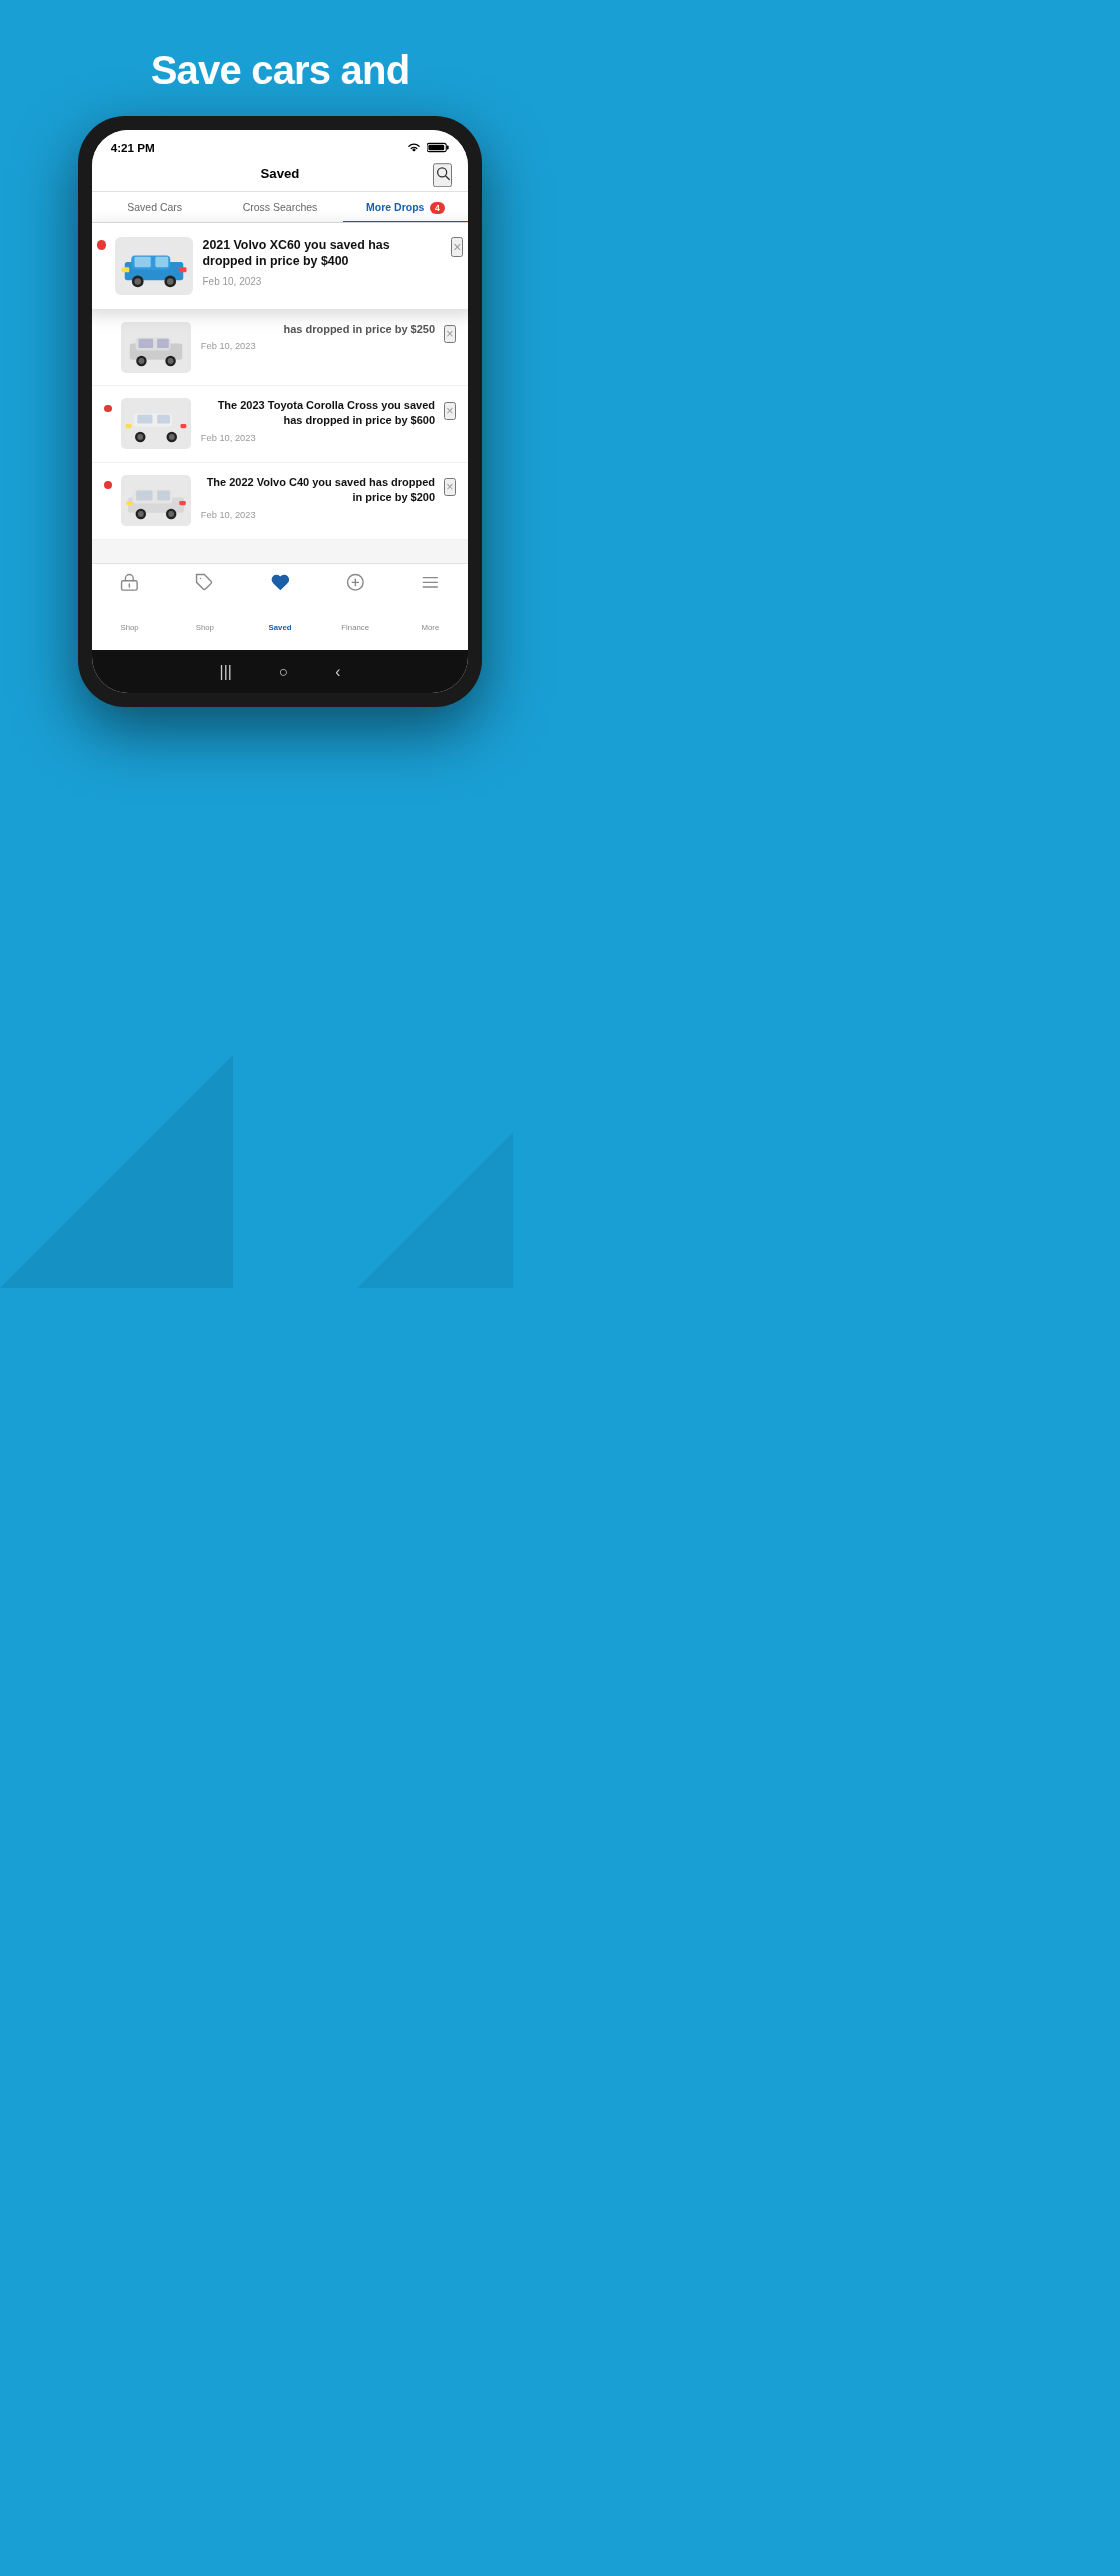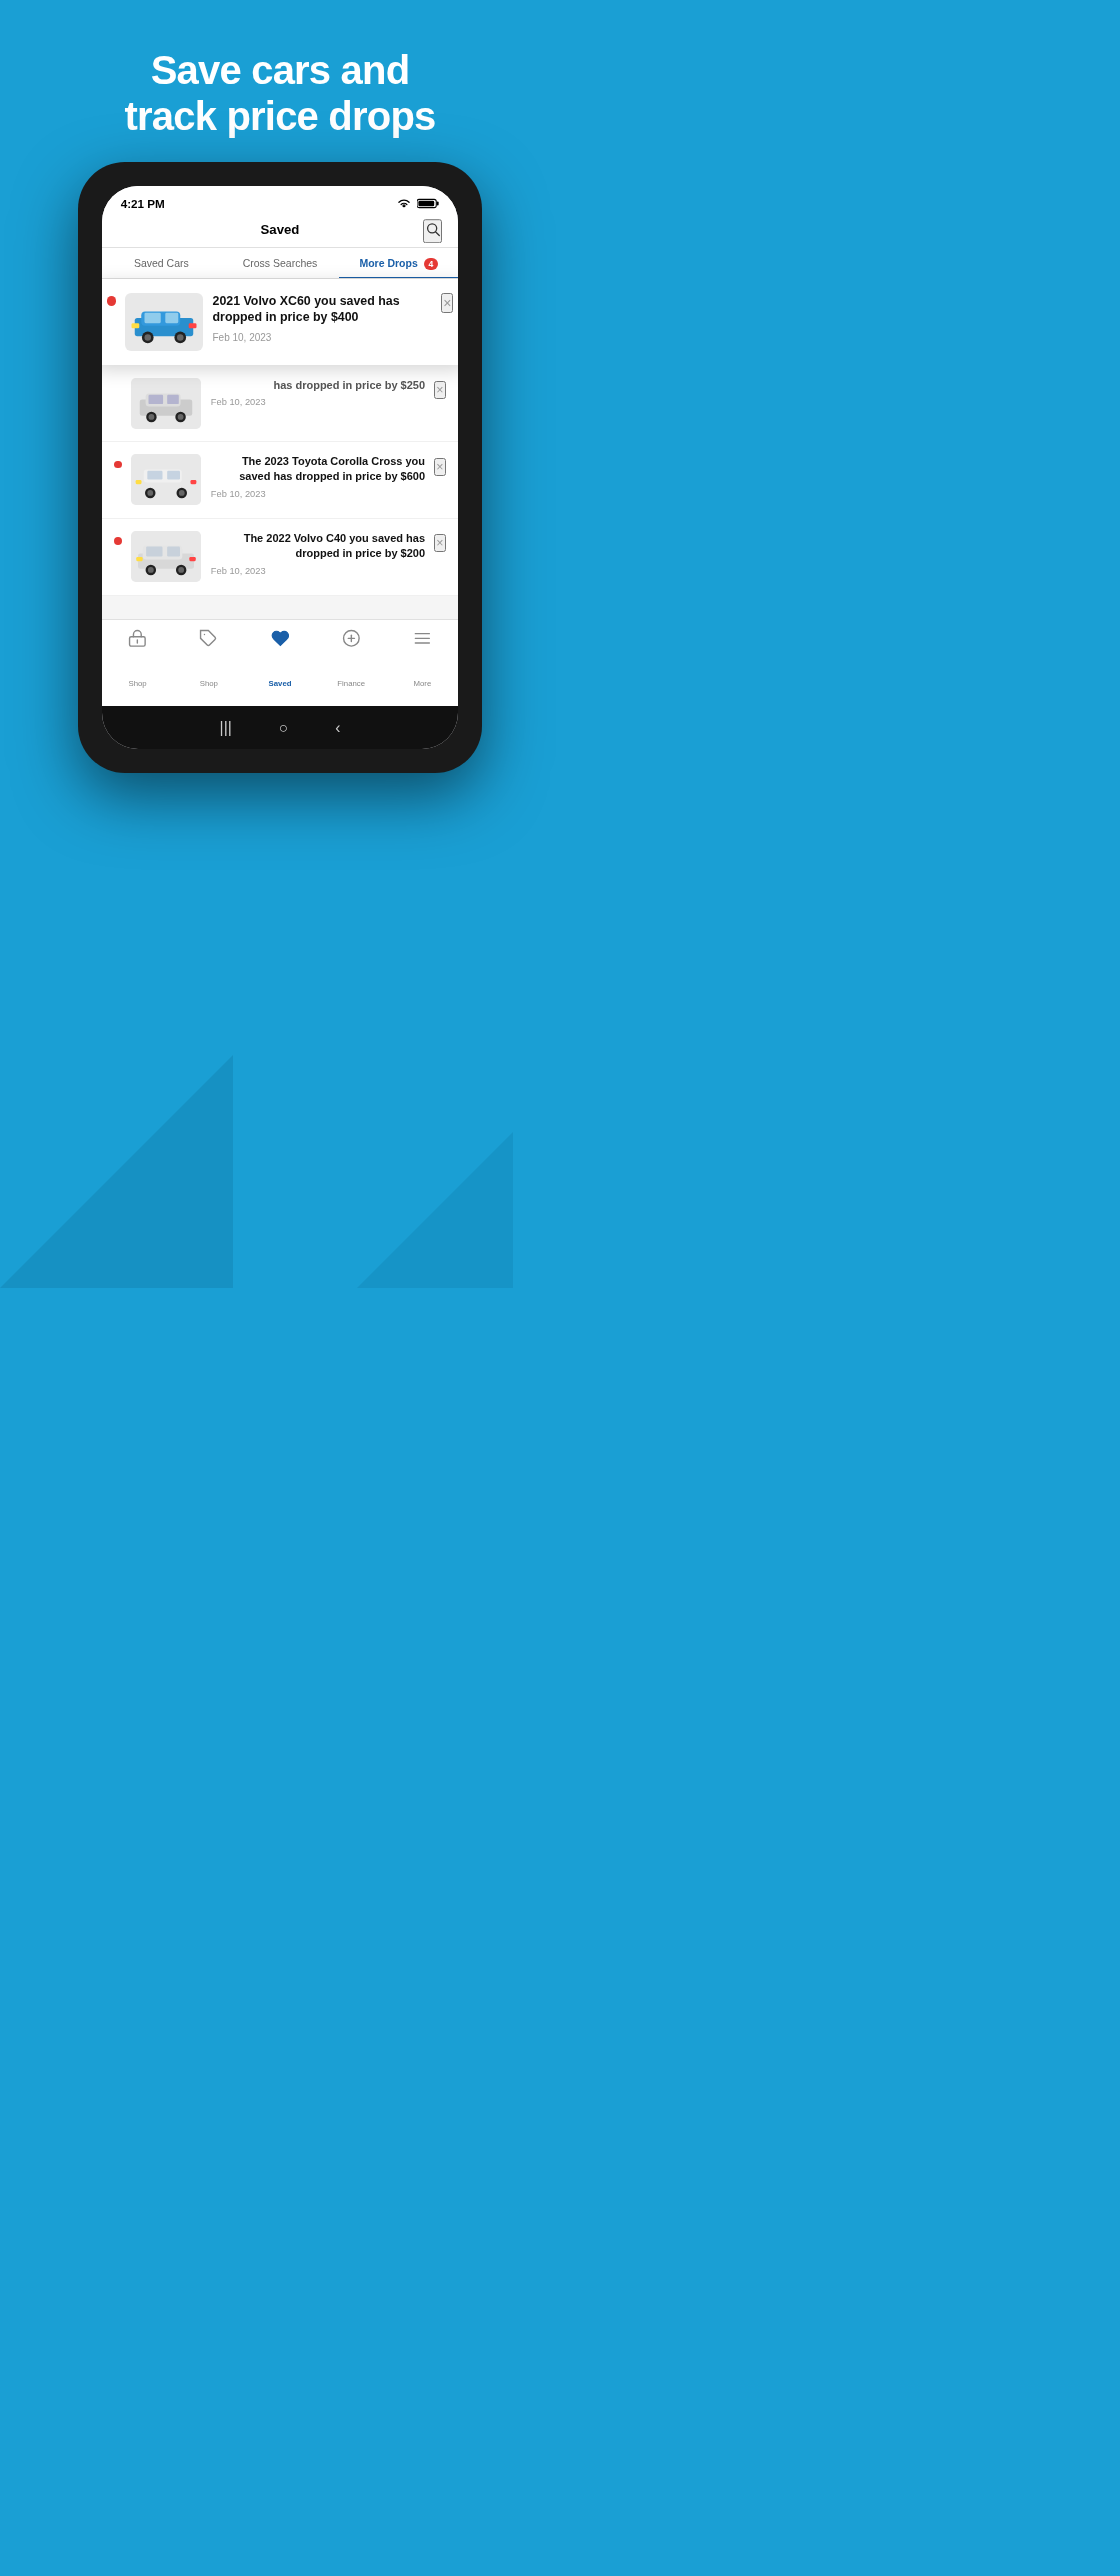--- a/index.html
+++ b/index.html
@@ -25,21 +25,21 @@
 
     .phone-wrapper {
       position: relative;
       width: 404px;
       margin: 0 auto;
     }
 
     .phone-outer {
       background: #1a1a1a;
       border-radius: 47px;
-      padding: 24px;
+      padding: 14px;
       box-shadow: 0 23px 62px rgba(0,0,0,0.5);
       position: relative;
     }
 
     .phone-inner {
       background: #f2f2f7;
       border-radius: 36px;
       overflow: hidden;
       position: relative;
     }
@@ -308,21 +308,20 @@
     }
   </style>
 </head>
 <body>
 
 <div class="deco-tri deco-tri-1"></div>
 <div class="deco-tri deco-tri-2"></div>
 
 <div class="hero-text">
   <span>Save cars and</span><br>
-  <span>track price drops</span>
 </div>
 
 <div class="phone-wrapper">
   <div class="phone-outer">
     <div class="phone-inner">
 
       <div class="status-bar">
         <span class="status-time">4:21 PM</span>
         <div class="status-icons">
 

